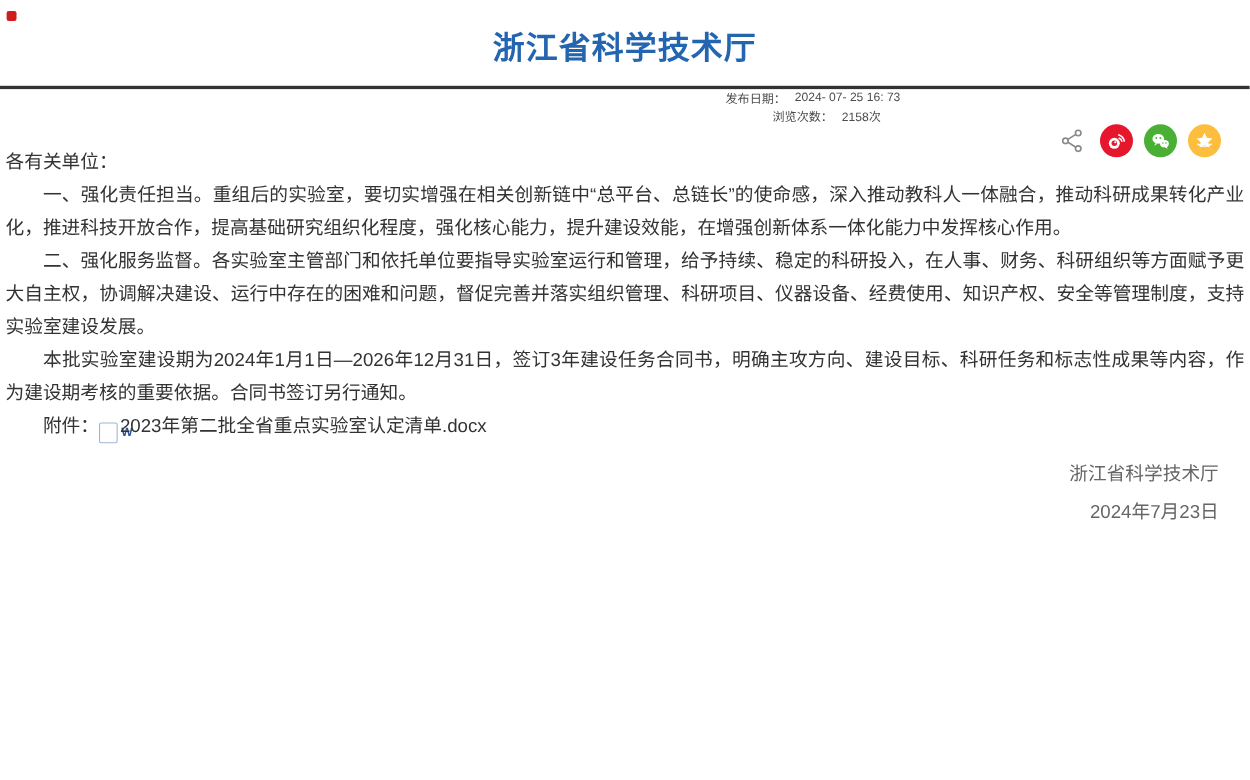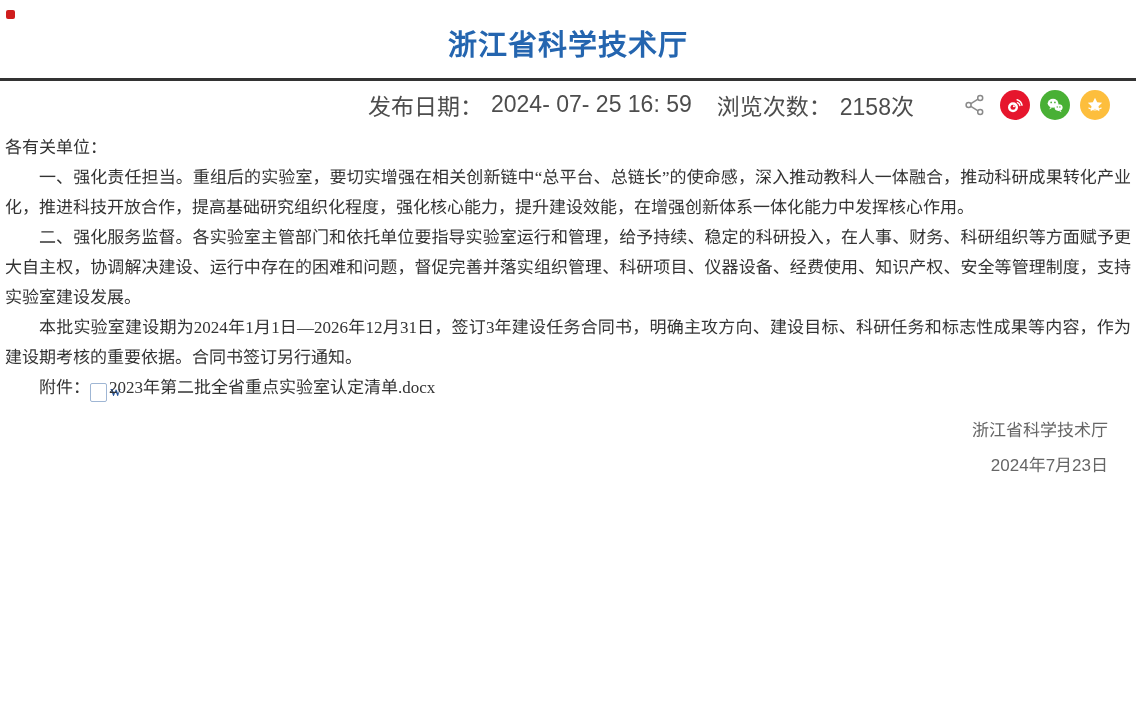--- a/index.html
+++ b/index.html
@@ -32,41 +32,41 @@
   }
   .notice-title{
     margin:31px 0 0 0;color:var(--title_color);
     font-size:30px;font-weight:bold;line-height:1.1;letter-spacing:0px;
   }
   .divider{height:3px;background:var(--divider_color);margin-top:16px;width:100%;}
   
   .meta-row{
     display:flex;align-items:center;height:48px;
     padding-left:368px;padding-right:26px;
-    color:var(--meta_text);font-size:23px;white-space:nowrap;
+    color:var(--meta_text);font-size:11px;white-space:nowrap;flex-direction:column;
   }
   .meta-group{display:flex;align-items:center;}
   .meta-group.views{margin-left:25px;}
   .meta-label{margin-right:8px;}
   .share-bar{margin-left:auto;display:flex;align-items:center;gap:10px;}
   .share-glyph{width:24px;height:24px;display:block;margin-right:3px;}
   .round-icon{
     width:30px;height:30px;border-radius:50%;
     display:flex;align-items:center;justify-content:center;cursor:pointer;
   }
   .round-icon svg{width:20px;height:20px;display:block;}
   .icon-weibo{background:var(--weibo_red);}
   .icon-wechat{background:var(--wechat_green);}
   .icon-qzone{background:var(--qzone_yellow);}
   
   main{
     padding:4px 5px 0 5px;color:var(--body_text);
     font-size:17px;line-height:30px;text-align:justify;
   }
-  main p{margin:0;text-indent:2em;font-family:Liberation Serif, serif;}
+  main p{margin:0;text-indent:2em;}
   main p.salutation{text-indent:0;}
   .attachment-row{white-space:nowrap;}
   .doc-icon{
     display:inline-flex;align-items:center;justify-content:center;
     width:15px;height:17px;border:1px solid #9fb6d4;background:#fff;
     color:var(--doc_icon_blue);font-size:11px;font-weight:bold;line-height:1;
     vertical-align:-3px;margin-right:2px;border-radius:2px;
   }
   .attachment-link{color:var(--body_text);text-decoration:none;cursor:pointer;}
   
@@ -84,21 +84,21 @@
 
   <header>
     <h1 class="org-title">浙江省科学技术厅</h1>
   </header>
 
   <div class="divider"></div>
 
   <div class="meta-row">
     <div class="meta-group">
       <span class="meta-label">发布日期：</span>
-      <span class="meta-value">2024- 07- 25 16: 59</span>
+      <span class="meta-value">2024- 07- 25 16: 73</span>
     </div>
     <div class="meta-group views">
       <span class="meta-label">浏览次数：</span>
       <span class="meta-value">2158次</span>
     </div>
     <div class="share-bar">
       <span>
         <svg class="share-glyph" viewBox="0 0 24 24" fill="none" stroke="#8a8a8a" stroke-width="1.5">
           <circle cx="5.6" cy="12" r="2.5"></circle>
           <circle cx="17.2" cy="4.9" r="2.5"></circle>

